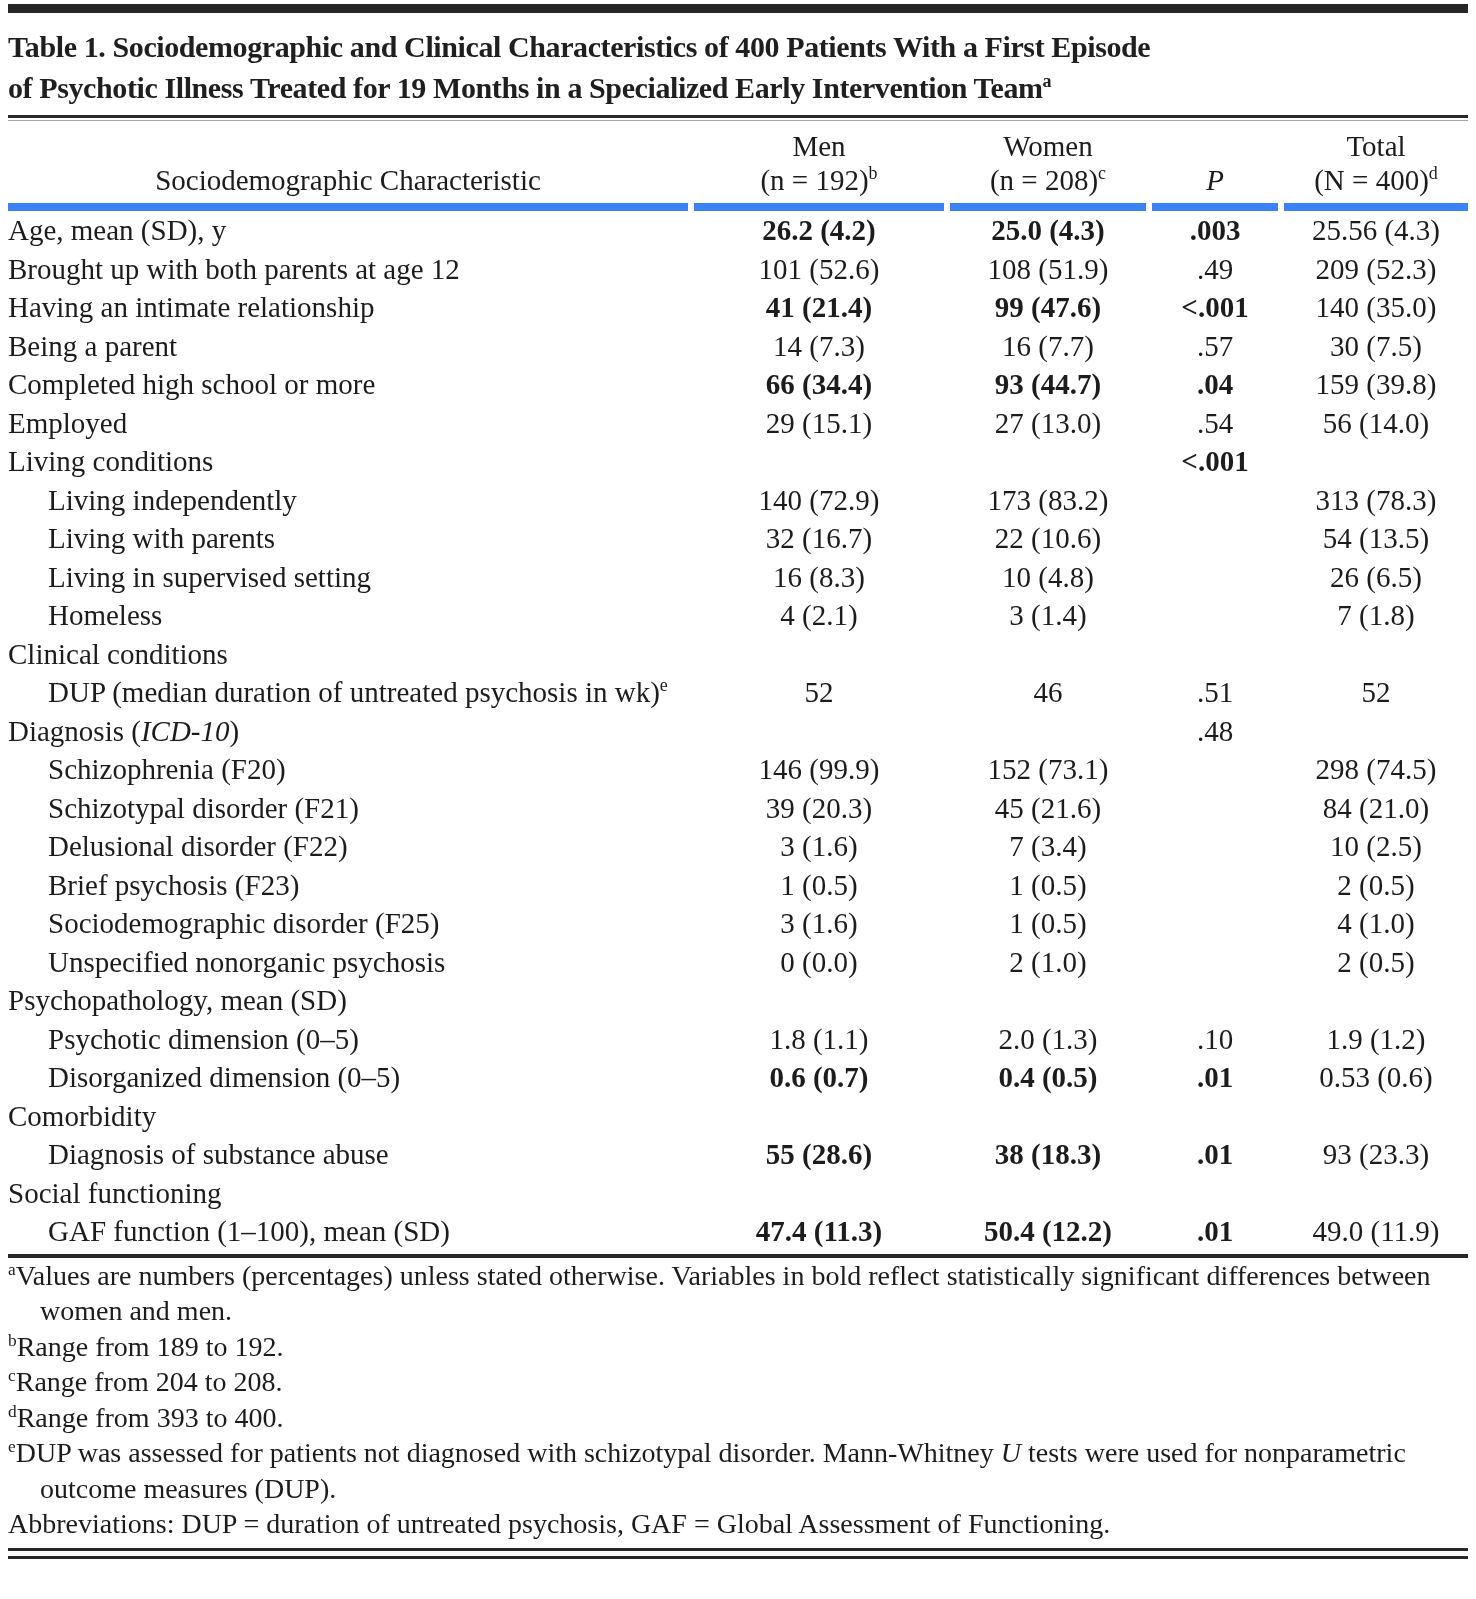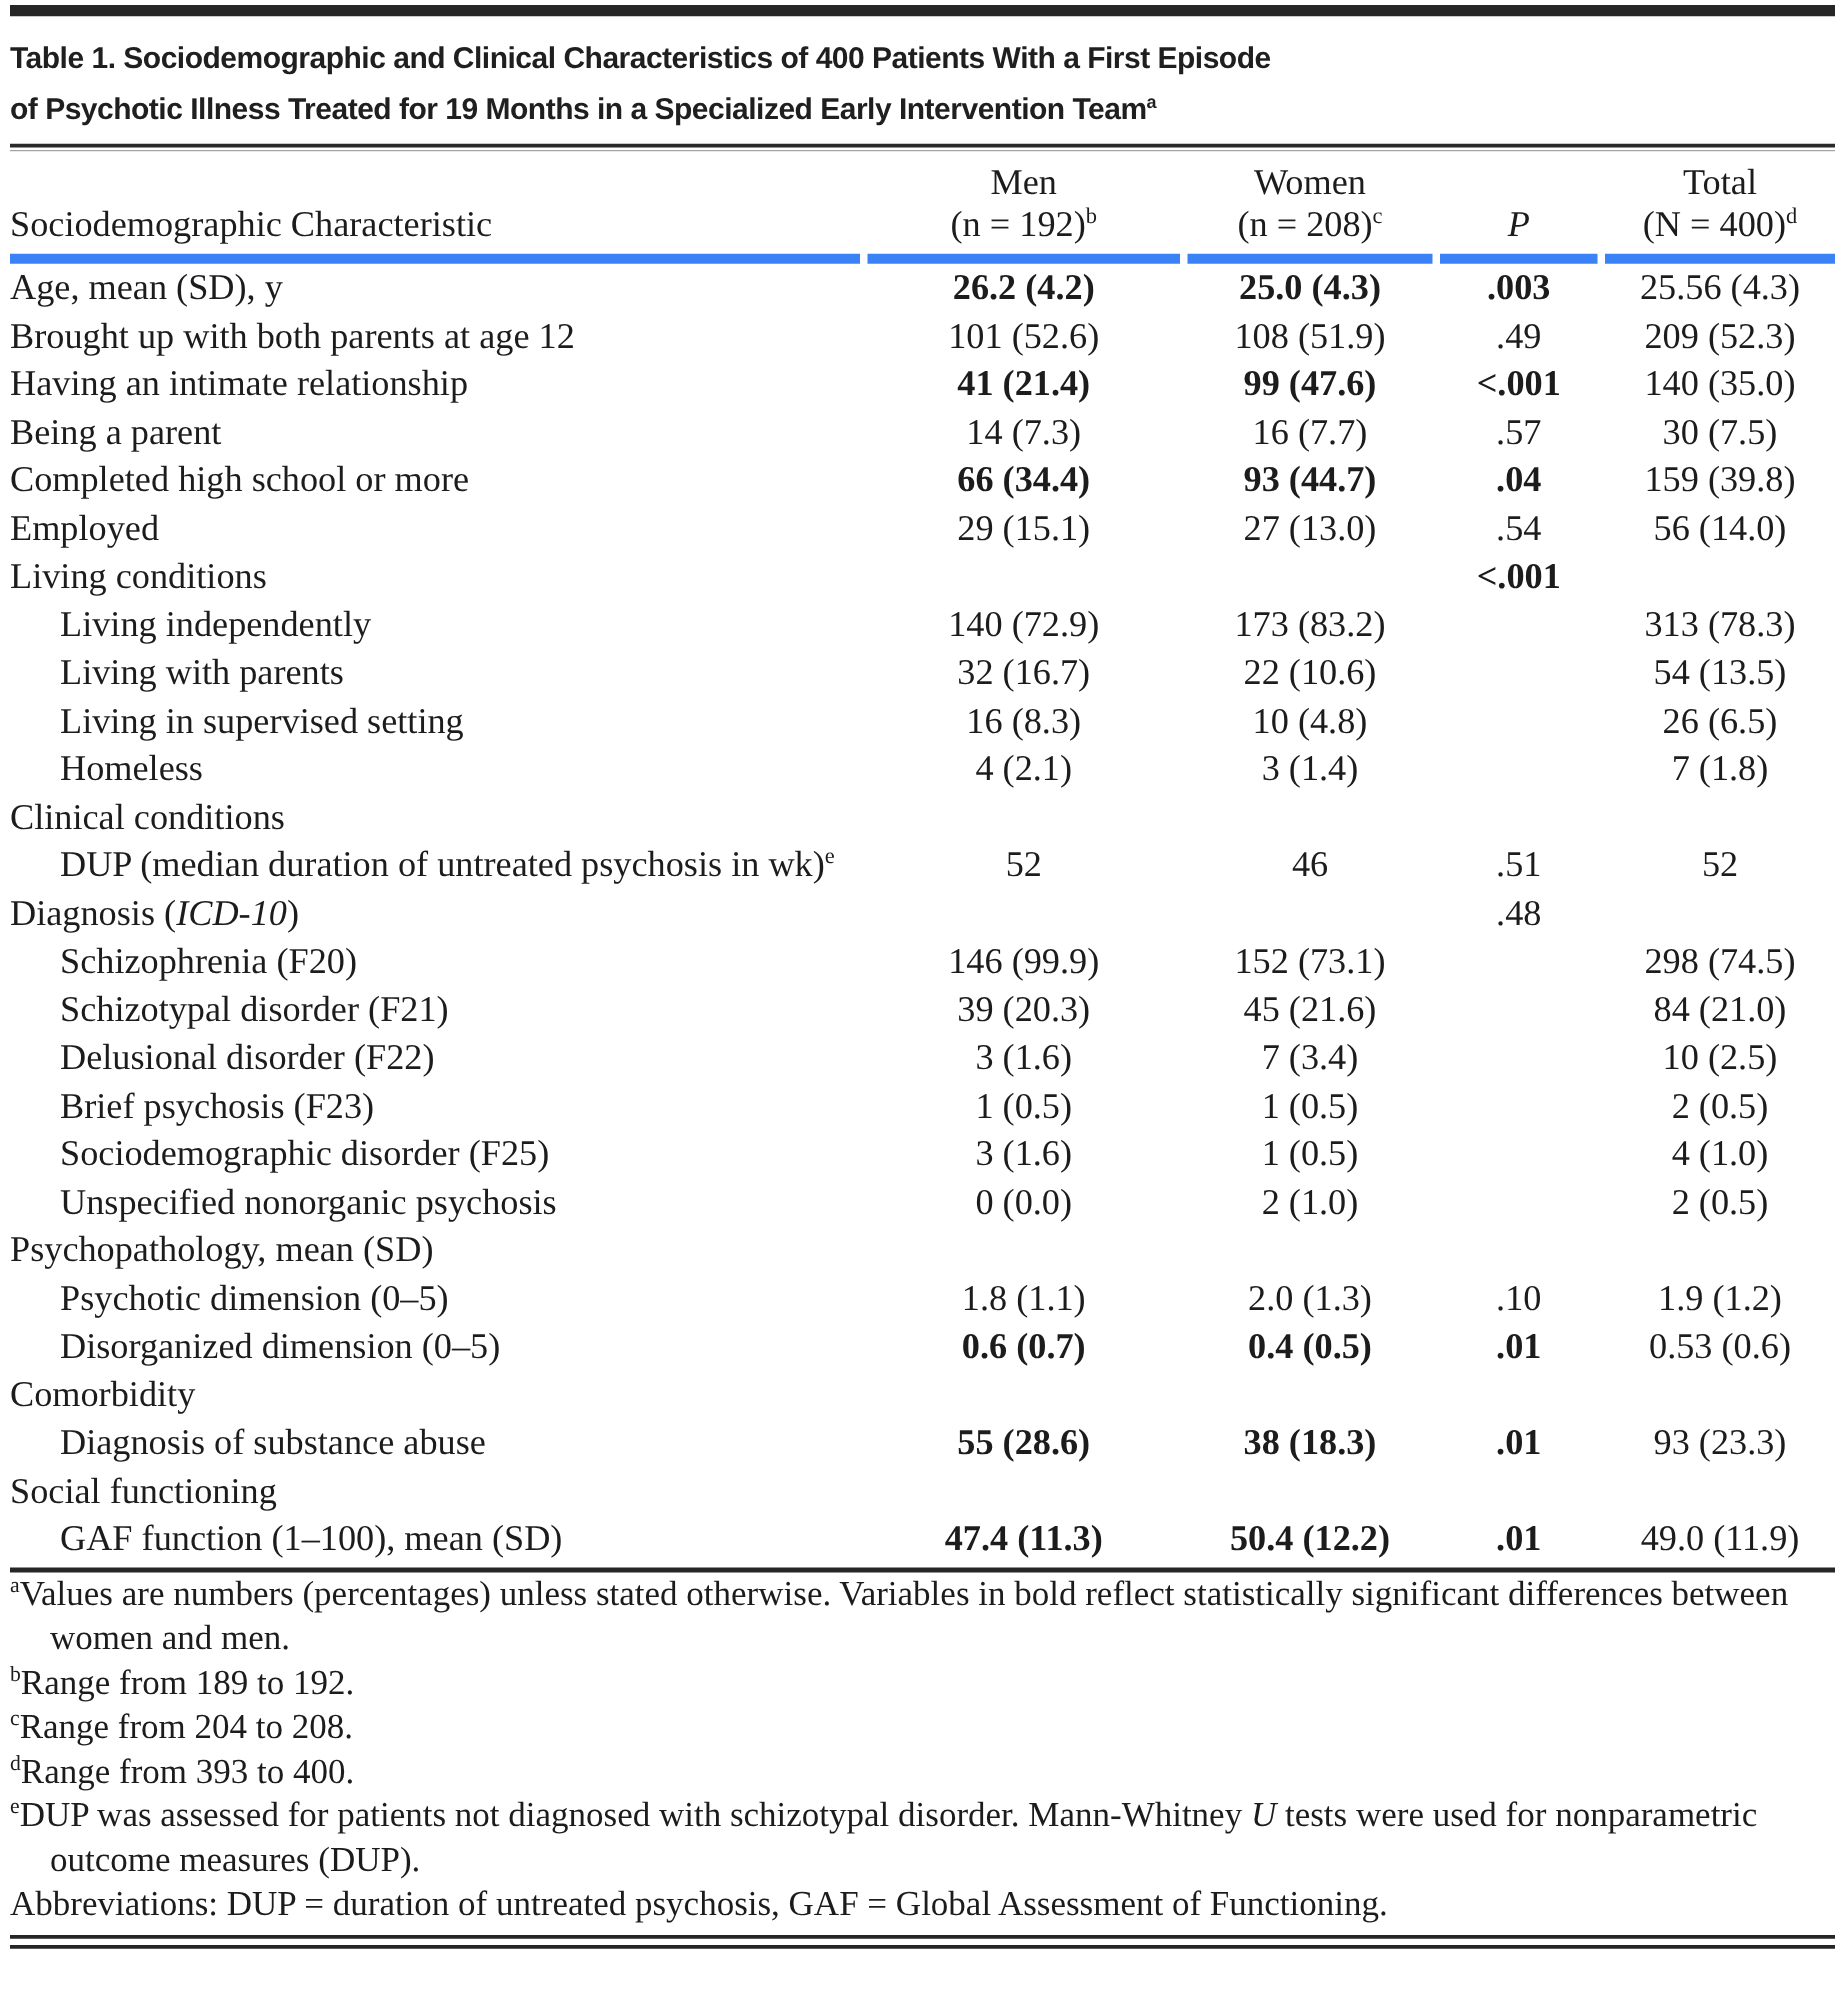--- a/index.html
+++ b/index.html
@@ -6,23 +6,23 @@
   body {
     width: 1476px;
     font-family: "Liberation Serif", serif;
     color: #1c1c1c;
   }
   .page { padding: 4px 8px 0 8px; }
 
   .top-rule { height: 9px; background: #262626; }
 
   .title {
-    font-family: Liberation Sans, sans-serif;
+    font-family: Liberation Serif, serif;
     font-weight: 700;
-    font-size: 24px;
+    font-size: 30px;
     line-height: 41px;
     letter-spacing: -0.4px;
     color: #1f1f1f;
     margin: 13px 0 7px 0;
   }
   .title sup { font-size: 60%; }
 
   .title-rule {
     height: 2px;
     border-top: 3px solid #2a2a2a;
@@ -37,21 +37,21 @@
 
   .header { align-items: end; padding-top: 8px; }
   .header > div {
     border-bottom: 8px solid #3b82f6;
     padding-bottom: 6px;
     font-size: 29px;
     line-height: 34px;
   }
   .hc { text-align: center; }
   .hp { text-align: center; }
-  .hl { text-align: left; }
+  .hl { text-align: center; }
   .italic { font-style: italic; }
   sup { font-size: 62%; line-height: 0; }
 
   .row { font-size: 29px; line-height: 38.5px; }
   .row > div { text-align: center; }
   .row > div.lbl { text-align: left; }
   .lbl.ind0 { padding-left: 0; }
   .lbl.ind1 { padding-left: 72px; text-indent: -32px; }
   .bold { font-weight: 700; }
 

